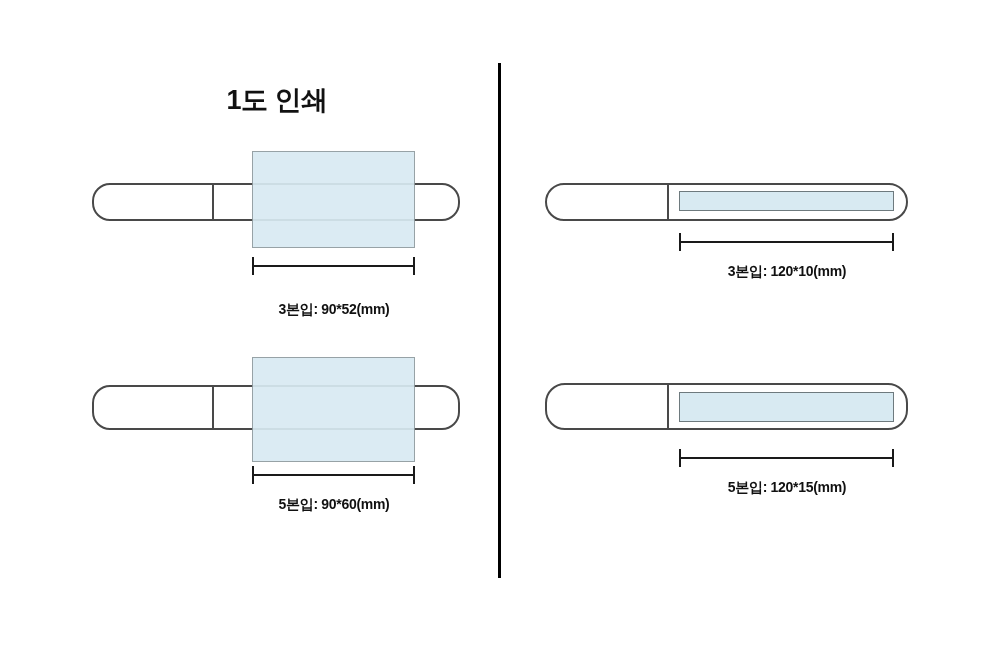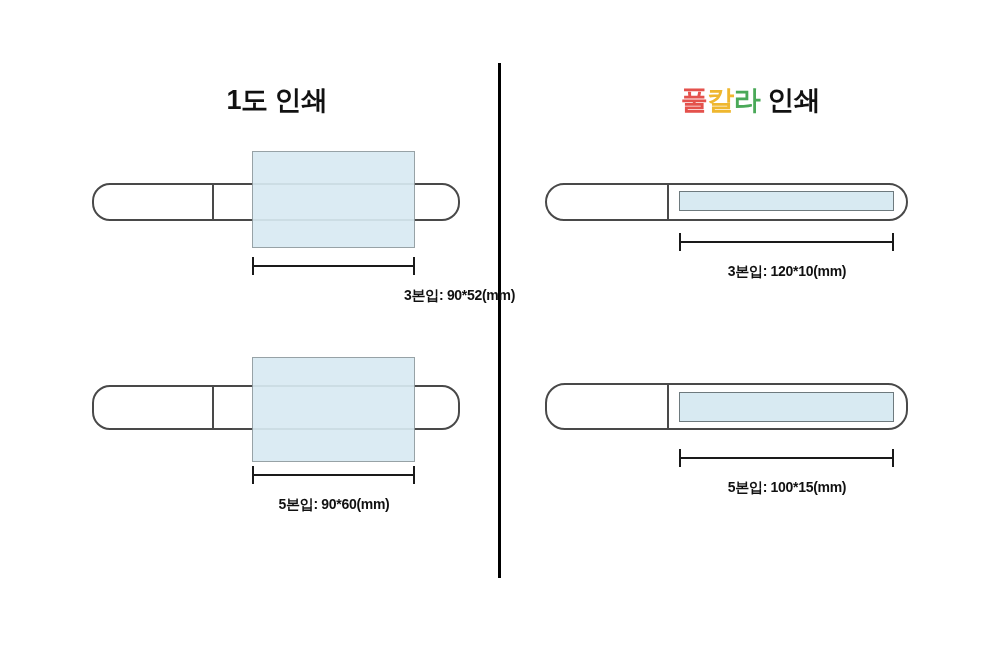--- a/index.html
+++ b/index.html
@@ -128,39 +128,36 @@
 <body>
 
 <div id="canvas">
 
   <div class="center-divider"></div>
 
   <div class="title title-left">
     <span class="t-black">1도 인쇄</span>
   </div>
 
-  <div class="title title-right">
-    <span class="t-red">풀</span><span class="t-yellow">칼</span><span class="t-green">라</span><span class="t-black"> 인쇄</span>
-  </div>
 
   <div>
 
     <div class="pen-body" style="left:92px; top:183px; width:368px; height:38px;"></div>
 
     <div class="pen-divider" style="left:212px; top:184px; height:36px;"></div>
 
     <div class="print-area-left" style="left:252px; top:151px; width:163px; height:97px;"></div>
 
     <div class="dim" style="left:252px; top:257px; width:163px;">
       <div class="dim-tick start"></div>
       <div class="dim-line"></div>
       <div class="dim-tick end"></div>
     </div>
 
-    <div class="dim-label" style="left:153px; top:287px; width:362px;text-align:right;">3본입: 90*52(mm)</div>
+    <div class="dim-label" style="left:153px; top:301px; width:362px;">3본입: 90*52(mm)</div>
   </div>
 
   <div>
 
     <div class="pen-body" style="left:92px; top:385px; width:368px; height:45px;"></div>
 
     <div class="pen-divider" style="left:212px; top:386px; height:43px;"></div>
 
     <div class="print-area-left" style="left:252px; top:357px; width:163px; height:105px;"></div>
 
@@ -197,16 +194,16 @@
     <div class="pen-divider" style="left:667px; top:384px; height:45px;"></div>
 
     <div class="print-area-right" style="left:679px; top:392px; width:215px; height:30px;"></div>
 
     <div class="dim" style="left:679px; top:449px; width:215px;">
       <div class="dim-tick start"></div>
       <div class="dim-line"></div>
       <div class="dim-tick end"></div>
     </div>
 
-    <div class="dim-label" style="left:606px; top:479px; width:362px;">5본입: 100*15(mm)</div>
+    <div class="dim-label" style="left:606px; top:479px; width:362px;">5본입: 120*15(mm)</div>
   </div>
 
 </div>
 
 </body></html>

